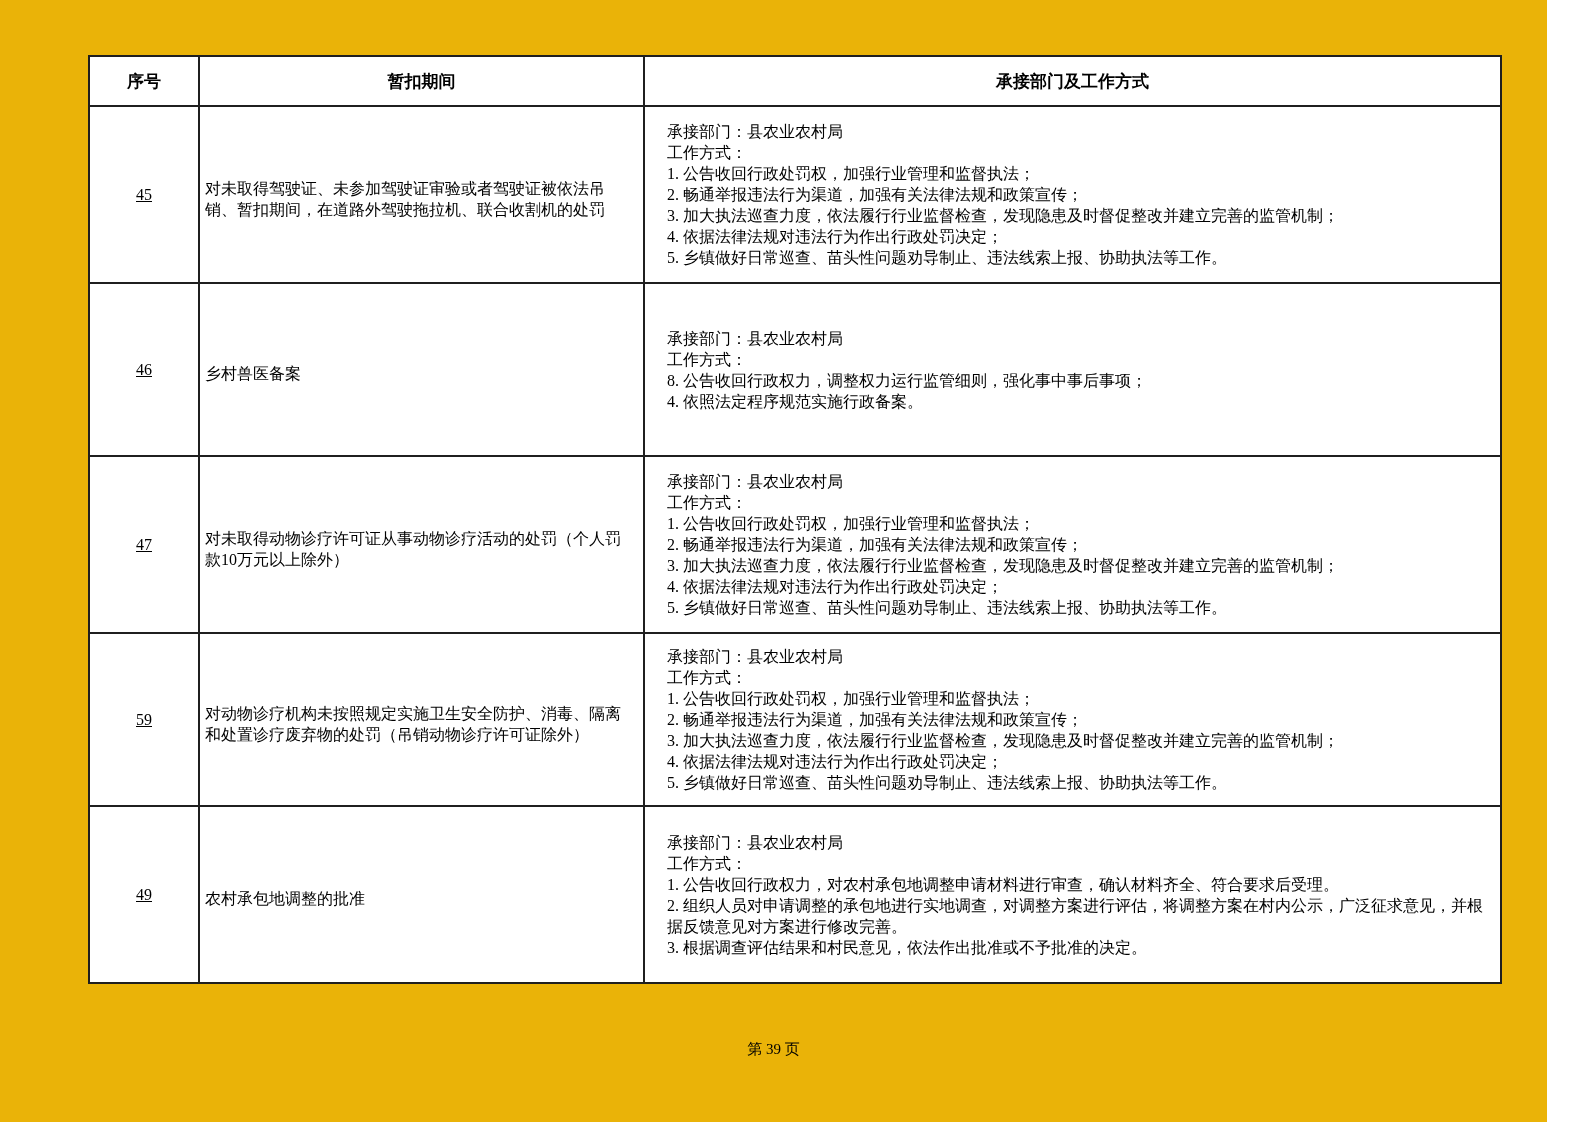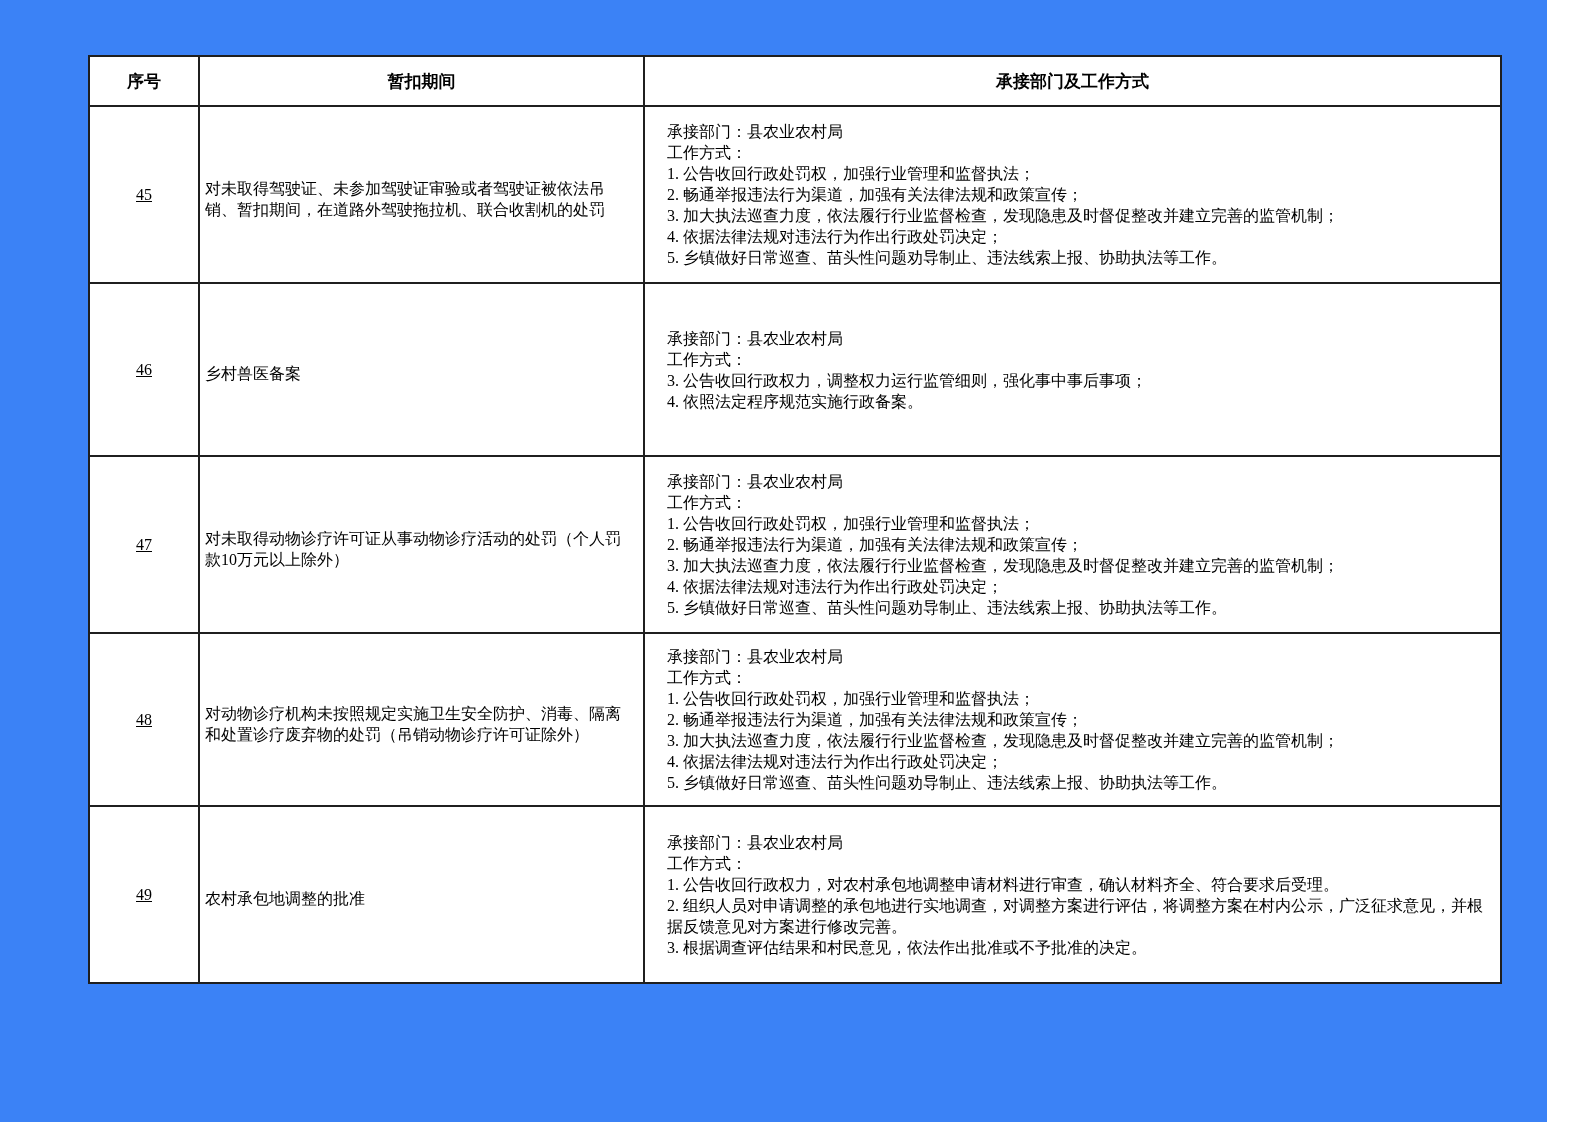--- a/index.html
+++ b/index.html
@@ -1,19 +1,19 @@
 <!DOCTYPE html>
 <html><head>
 <meta charset="utf-8">
 <style>
   html,body { margin:0; padding:0; background:#ffffff; }
   .page {
     position:relative;
     width:1547px; height:1122px;
-    background:#3b82f6;
+    background:#eab308;
     font-family:"Liberation Serif","DejaVu Serif",serif;
     color:#000000;
     overflow:hidden;
   }
   table.main {
     position:absolute; left:88px; top:55px;
     width:1412px;
     border-collapse:collapse;
     table-layout:fixed;
   }
@@ -94,41 +94,41 @@
           <div class="dline">5. 乡镇做好日常巡查、苗头性问题劝导制止、违法线索上报、协助执法等工作。</div>
         </td>
       </tr>
 
       <tr style="height:173px;">
         <td class="cell-no">46</td>
         <td class="cell-name">乡村兽医备案</td>
         <td class="cell-details">
           <div class="dline">承接部门：县农业农村局</div>
           <div class="dline">工作方式：</div>
-          <div class="dline">3. 公告收回行政权力，调整权力运行监管细则，强化事中事后事项；</div>
+          <div class="dline">8. 公告收回行政权力，调整权力运行监管细则，强化事中事后事项；</div>
           <div class="dline">4. 依照法定程序规范实施行政备案。</div>
         </td>
       </tr>
 
       <tr style="height:177px;">
         <td class="cell-no">47</td>
         <td class="cell-name">对未取得动物诊疗许可证从事动物诊疗活动的处罚（个人罚款10万元以上除外）</td>
         <td class="cell-details">
           <div class="dline">承接部门：县农业农村局</div>
           <div class="dline">工作方式：</div>
           <div class="dline">1. 公告收回行政处罚权，加强行业管理和监督执法；</div>
           <div class="dline">2. 畅通举报违法行为渠道，加强有关法律法规和政策宣传；</div>
           <div class="dline">3. 加大执法巡查力度，依法履行行业监督检查，发现隐患及时督促整改并建立完善的监管机制；</div>
           <div class="dline">4. 依据法律法规对违法行为作出行政处罚决定；</div>
           <div class="dline">5. 乡镇做好日常巡查、苗头性问题劝导制止、违法线索上报、协助执法等工作。</div>
         </td>
       </tr>
 
       <tr style="height:173px;">
-        <td class="cell-no">48</td>
+        <td class="cell-no">59</td>
         <td class="cell-name">对动物诊疗机构未按照规定实施卫生安全防护、消毒、隔离和处置诊疗废弃物的处罚（吊销动物诊疗许可证除外）</td>
         <td class="cell-details">
           <div class="dline">承接部门：县农业农村局</div>
           <div class="dline">工作方式：</div>
           <div class="dline">1. 公告收回行政处罚权，加强行业管理和监督执法；</div>
           <div class="dline">2. 畅通举报违法行为渠道，加强有关法律法规和政策宣传；</div>
           <div class="dline">3. 加大执法巡查力度，依法履行行业监督检查，发现隐患及时督促整改并建立完善的监管机制；</div>
           <div class="dline">4. 依据法律法规对违法行为作出行政处罚决定；</div>
           <div class="dline">5. 乡镇做好日常巡查、苗头性问题劝导制止、违法线索上报、协助执法等工作。</div>
         </td>
@@ -142,14 +142,15 @@
           <div class="dline">工作方式：</div>
           <div class="dline">1. 公告收回行政权力，对农村承包地调整申请材料进行审查，确认材料齐全、符合要求后受理。</div>
           <div class="dline">2. 组织人员对申请调整的承包地进行实地调查，对调整方案进行评估，将调整方案在村内公示，广泛征求意见，并根据反馈意见对方案进行修改完善。</div>
           <div class="dline">3. 根据调查评估结果和村民意见，依法作出批准或不予批准的决定。</div>
         </td>
       </tr>
 
     </tbody>
   </table>
 
+  <div class="footer">第 39 页</div>
 
 </div>
 
 </body></html>

